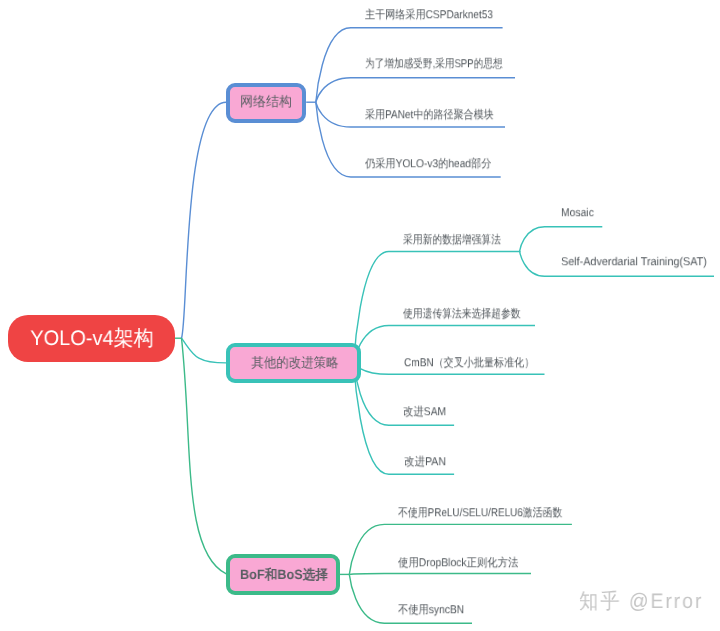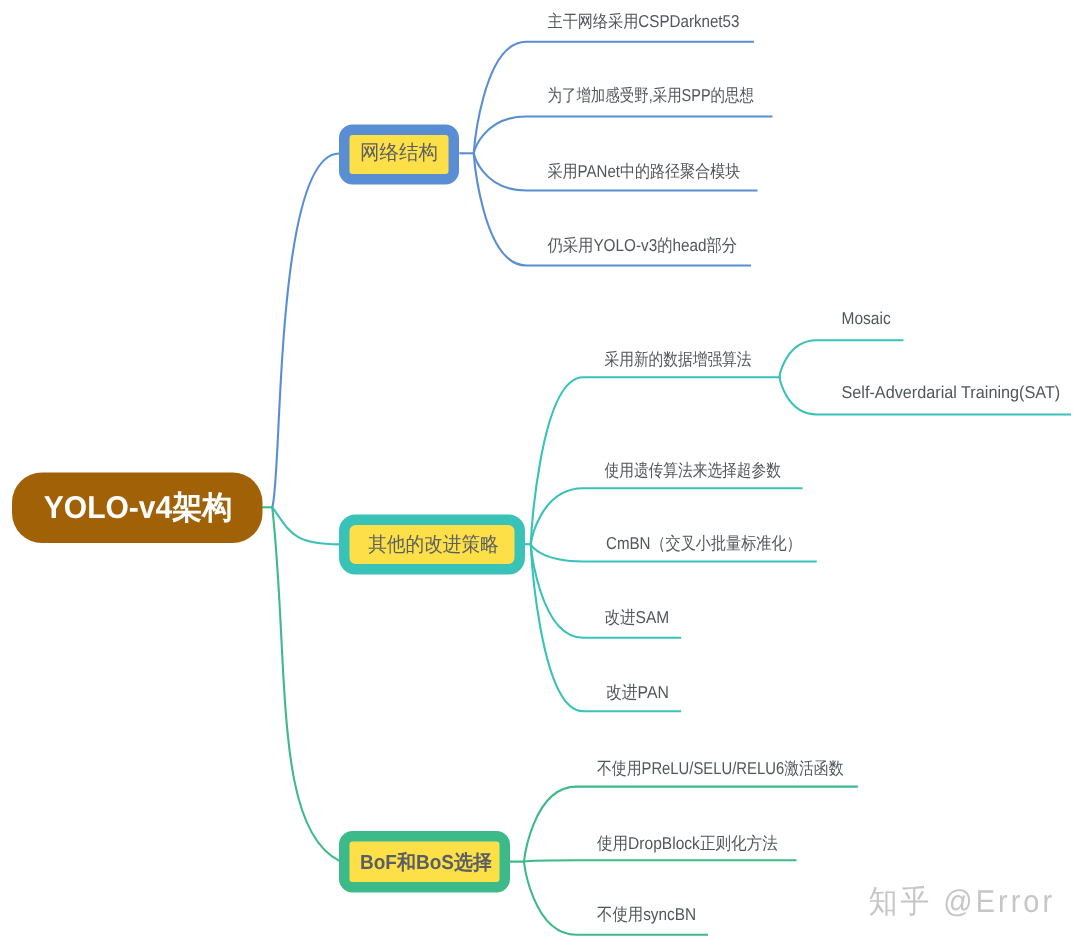--- a/index.html
+++ b/index.html
@@ -6,23 +6,23 @@
   html,body{margin:0;padding:0;background:#ffffff;}
   body{width:720px;height:631px;overflow:hidden;
        font-family:"Liberation Sans",sans-serif;
        -webkit-font-smoothing:antialiased;
        text-rendering:geometricPrecision;}
   #stage{position:relative;width:720px;height:631px;background:#fff;}
   svg.links{position:absolute;left:0;top:0;width:720px;height:631px;pointer-events:none;}
   .node{position:absolute;box-sizing:border-box;white-space:nowrap;}
   .node > span{position:absolute;left:50%;top:50%;display:inline-block;white-space:nowrap;
         will-change:transform;backface-visibility:hidden;}
-  .root-node{background:#a16207;border-radius:20px;font-weight:bold;}
+  .root-node{background:#ef4444;border-radius:20px;}
   .root-node > span{color:#ffffff;font-size:21px;transform:translate(-50%,-50%) scaleX(0.953);margin-left:0.7px;}
-  .l1-node{background:#fde047;border:7px solid #0c4a6e;border-radius:9px;}
+  .l1-node{background:#f9a8d4;border:4px solid #0c4a6e;border-radius:9px;}
   .l1-node > span{color:#5a5f63;font-size:13.5px;}
   .leaf{position:absolute;color:#50565b;font-size:11.5px;white-space:nowrap;
         line-height:1;display:inline-block;transform-origin:left center;
         will-change:transform;backface-visibility:hidden;}
   .wm{position:absolute;color:#c6c6c6;font-size:21px;letter-spacing:2.2px;white-space:nowrap;
       transform:scaleX(0.917);transform-origin:left center;will-change:transform;backface-visibility:hidden;}
 </style>
 </head>
 <body>
 
@@ -54,21 +54,21 @@
       </g>
   </svg>
 
   <div class="node root-node" style="left:8px;top:315px;width:167px;height:47px;">
     <span>YOLO-v4架构</span>
   </div>
 
   <div class="node l1-node" style="left:226.1px;top:82.5px;width:80.1px;height:40px;border-color:#5a8ed4;">
     <span style="transform:translate(-50%,-51%) scaleX(0.962);">网络结构</span>
   </div>
-  <div class="node l1-node" style="left:226.1px;top:343.3px;width:124px;height:39.5px;border-color:#39c2b8;border-radius:11px;">
+  <div class="node l1-node" style="left:226.1px;top:343.3px;width:135px;height:39.5px;border-color:#39c2b8;">
     <span style="transform:translate(-50%,-50%) scaleX(0.922);margin-top:0.5px;margin-left:1.3px;">其他的改进策略</span>
   </div>
   <div class="node l1-node" style="left:226.3px;top:554.0px;width:113.7px;height:40.8px;border-color:#3cba89;font-weight:bold;">
     <span style="transform:translate(-50%,-50%) scaleX(0.939);margin-top:1.6px;margin-left:1.3px;">BoF和BoS选择</span>
   </div>
 
   <div id="leaves">
       <div class="leaf" style="left: 364.7px; top: 15.7px; transform: translateY(-50%) scaleX(0.878);">主干网络采用CSPDarknet53</div>
       <div class="leaf" style="left: 364.5px; top: 64.8px; transform: translateY(-50%) scaleX(0.838);">为了增加感受野,采用SPP的思想</div>
       <div class="leaf" style="left: 364.7px; top: 116.2px; transform: translateY(-50%) scaleX(0.872);">采用PANet中的路径聚合模块</div>

